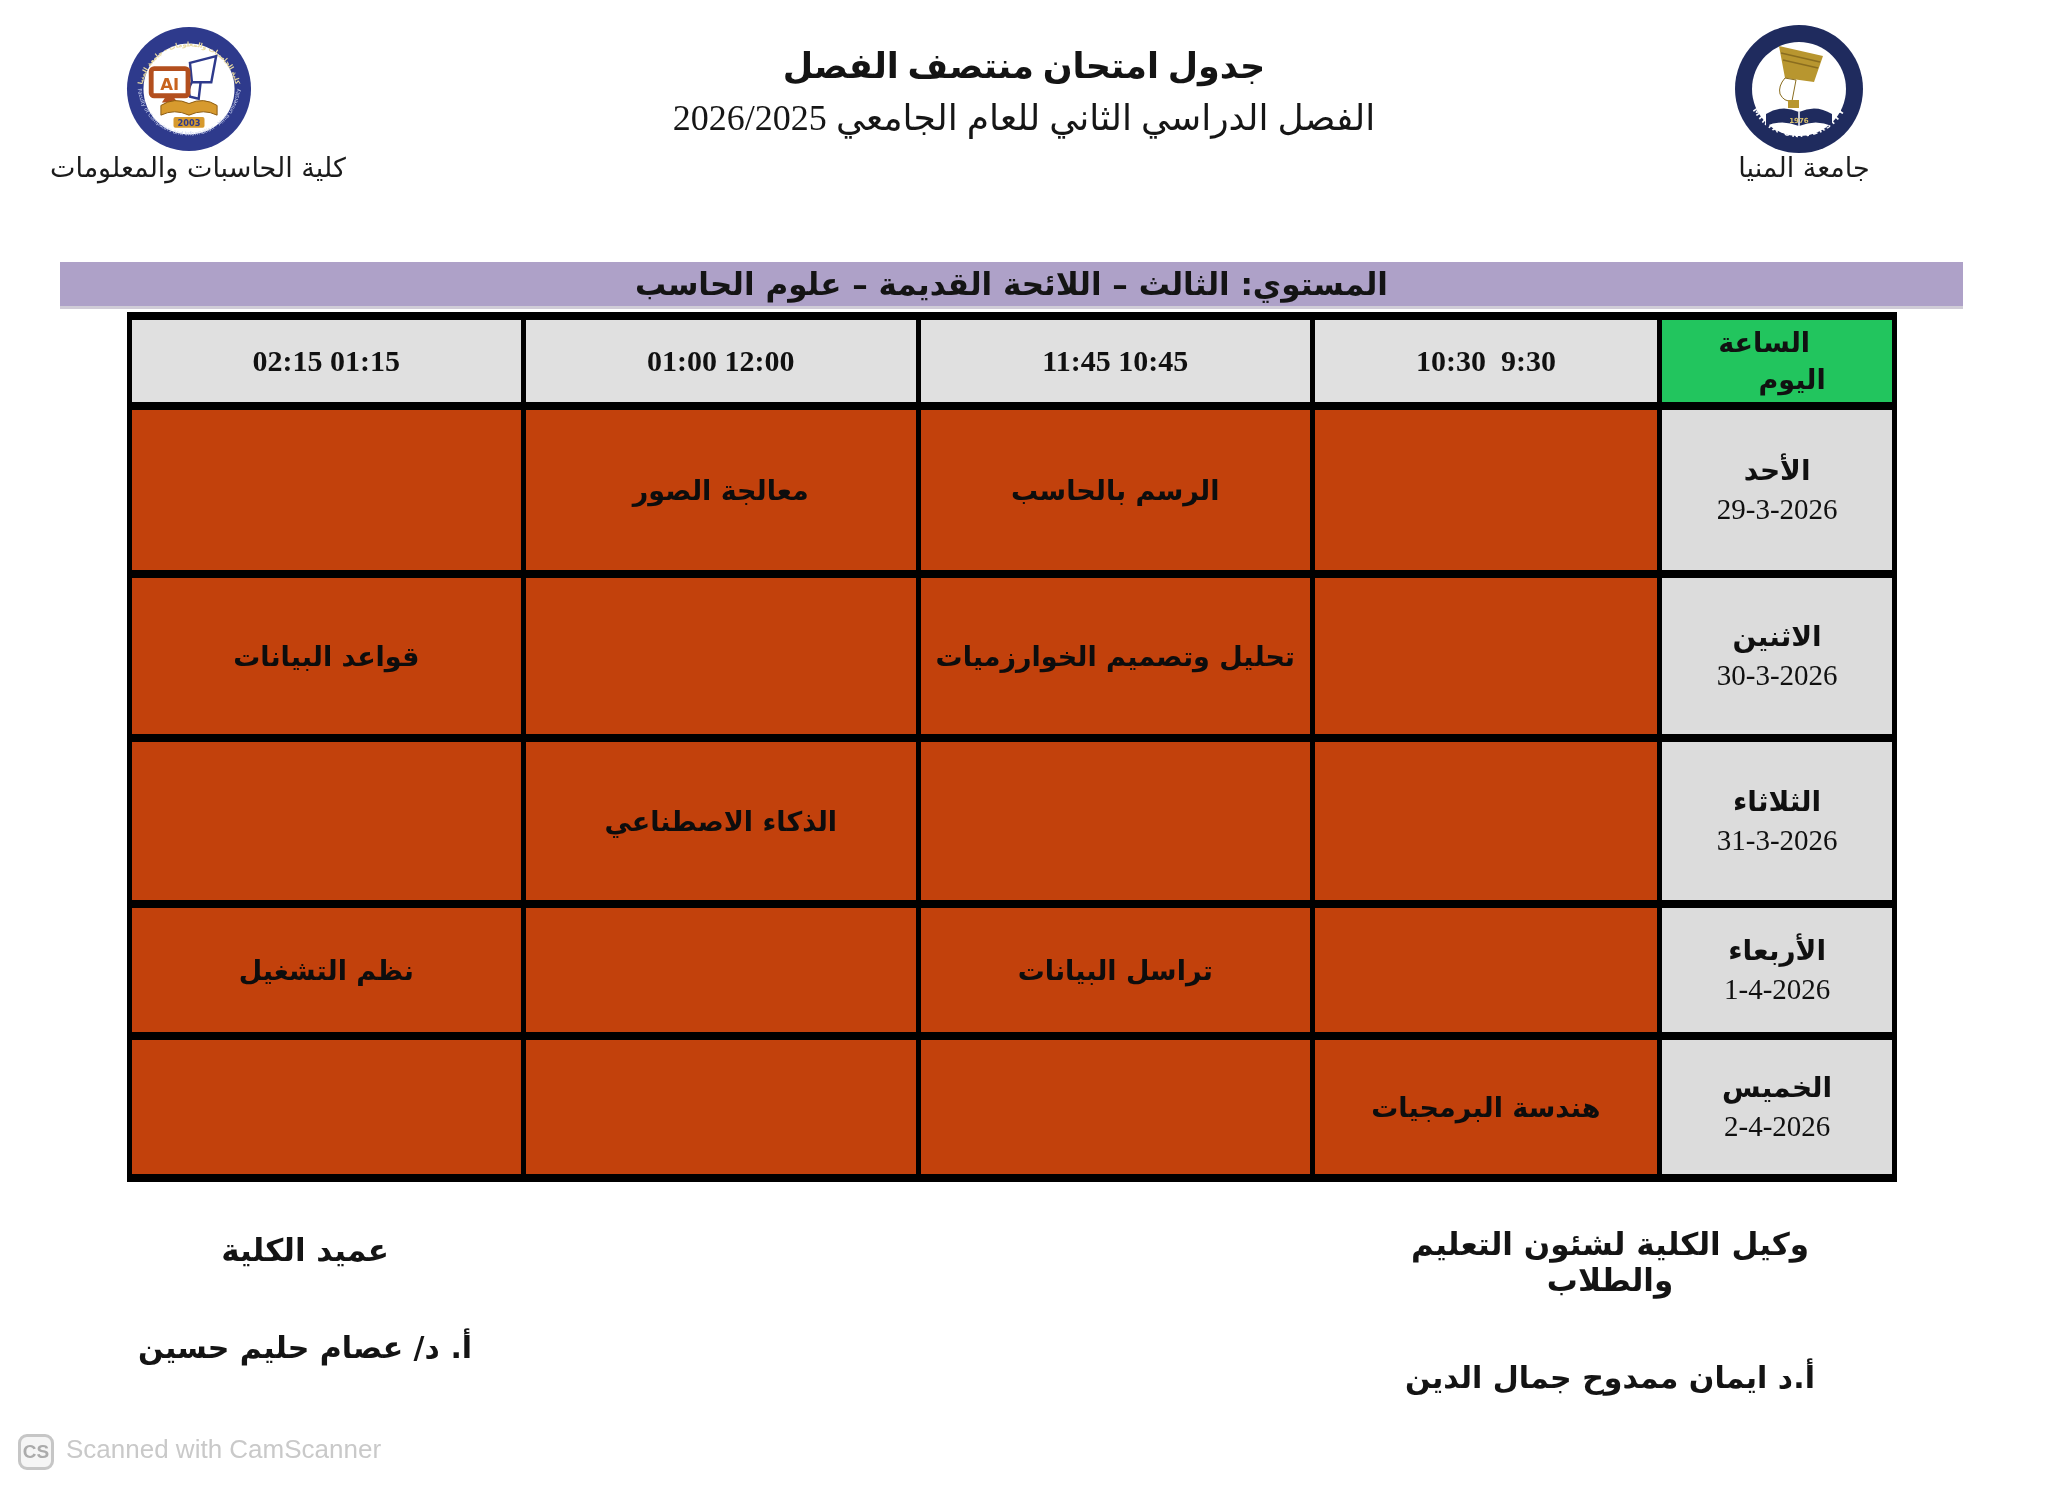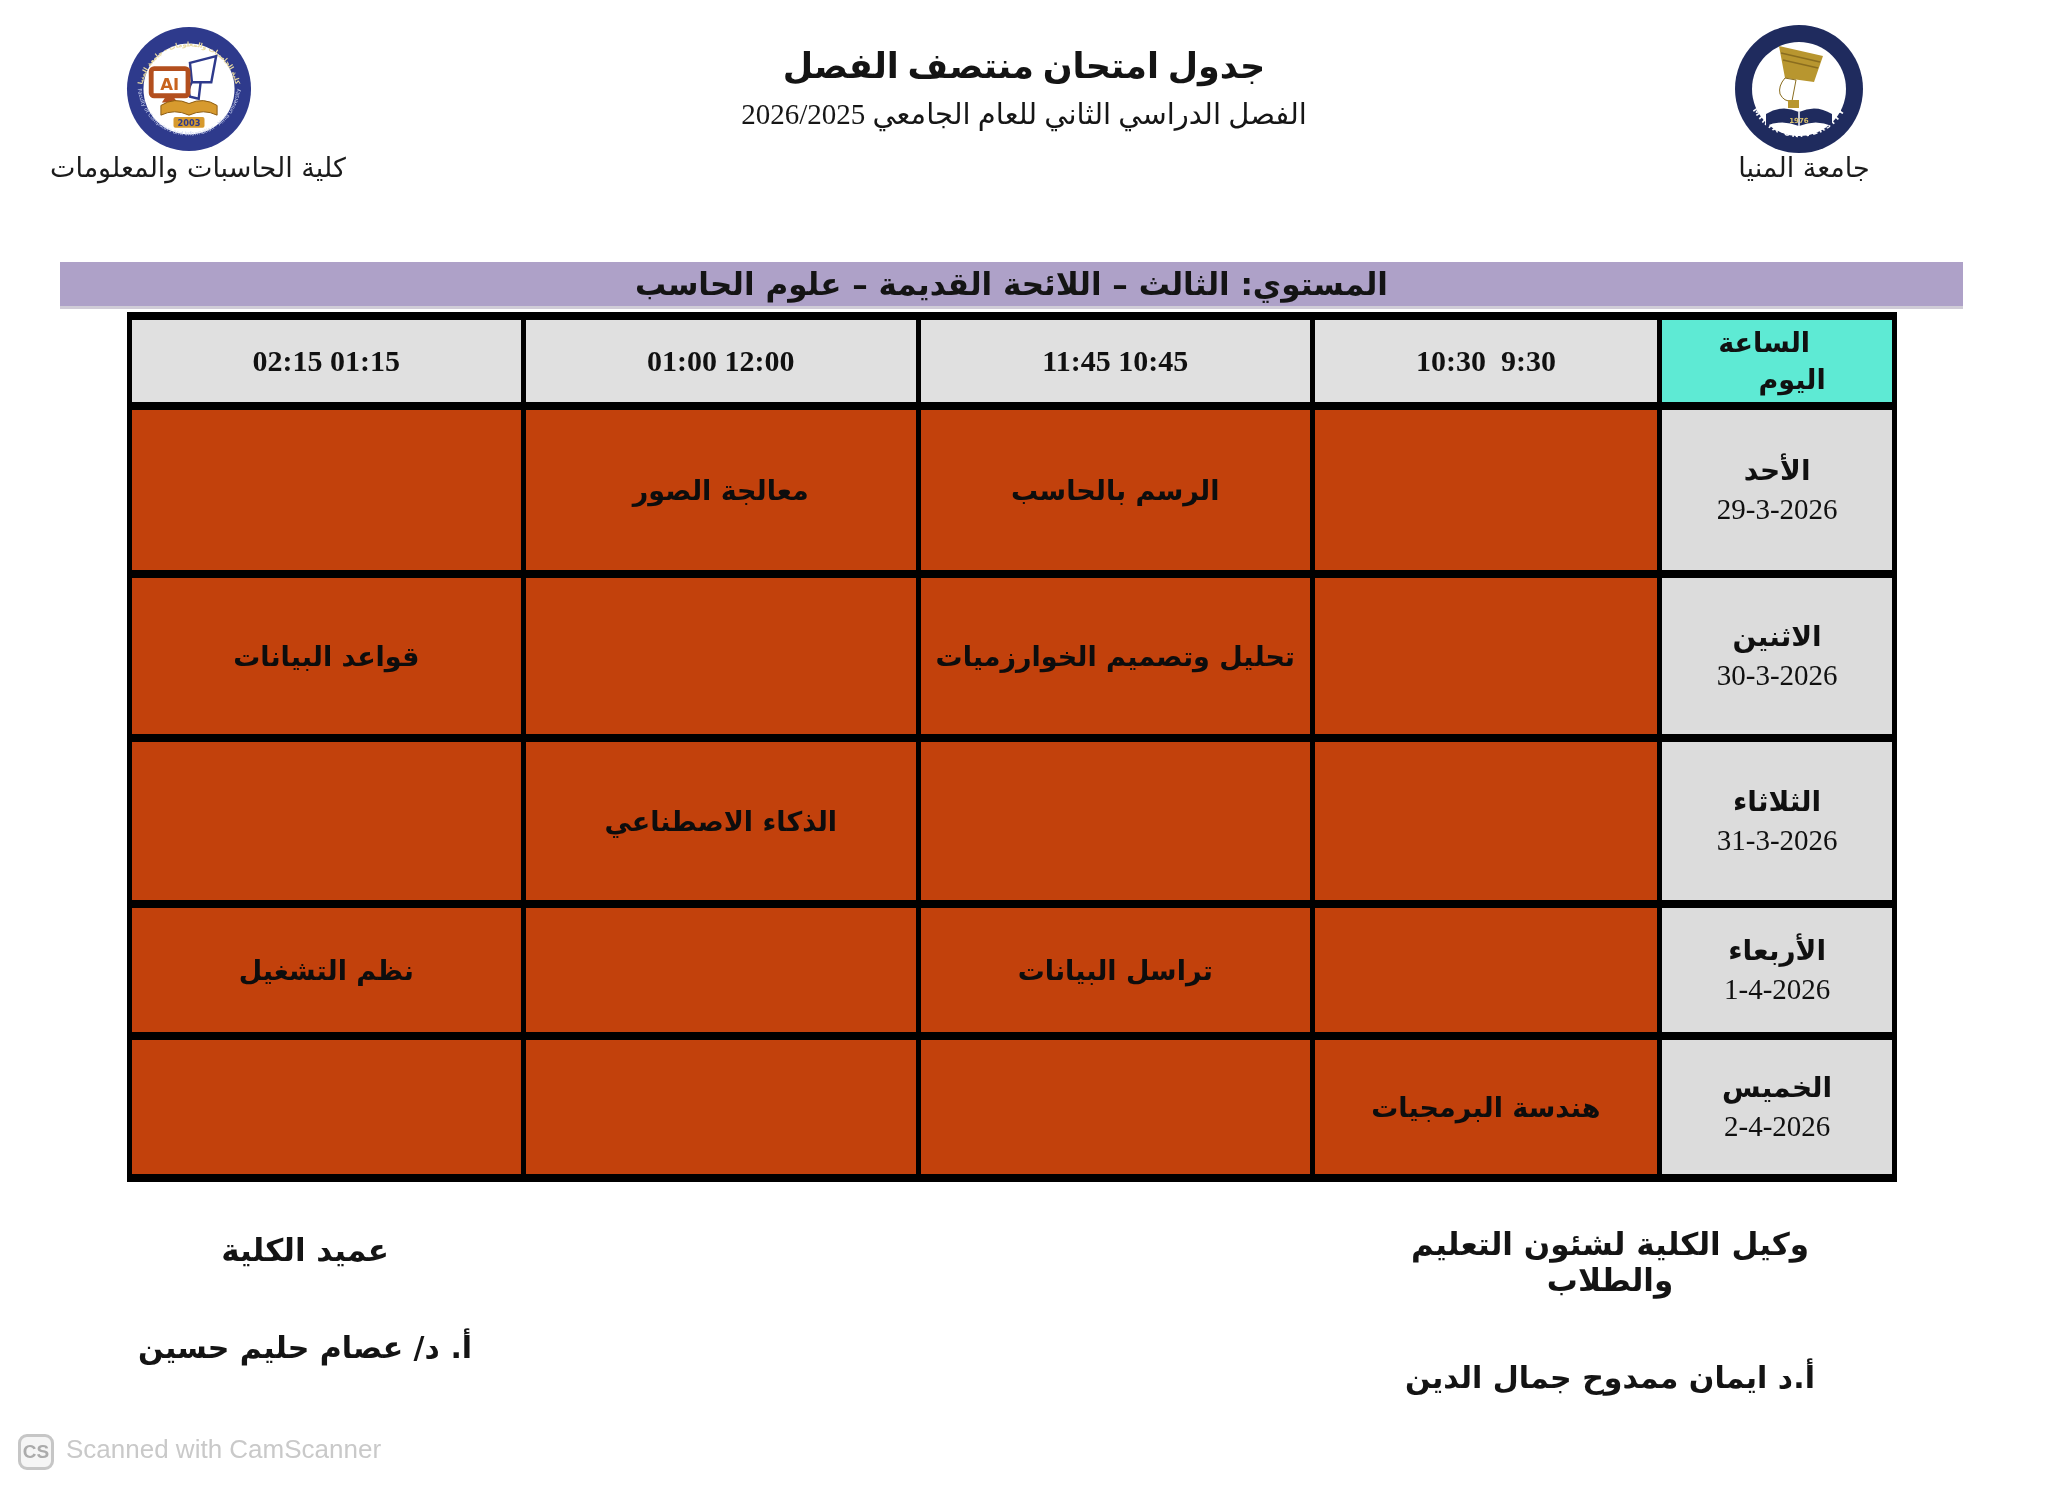--- a/index.html
+++ b/index.html
@@ -31,21 +31,21 @@
     white-space:nowrap;
   }
   .title-main{
     font-size:35px;
     font-weight:600;
     font-family:"Liberation Serif","DejaVu Sans",serif;
     color:#141414;
   }
   .title-sub{
     margin-top:10px;
-    font-size:29px;
+    font-size:36px;
     font-weight:500;
     font-family:"Liberation Serif","DejaVu Sans",serif;
     color:#161616;
   }
   
   .level-banner{
     position:absolute;
     left:60px;top:262px;
     width:1903px;height:44px;
     background:#aea1c8;
@@ -74,21 +74,21 @@
     border-left:5px solid #000;
     border-right:5px solid #000;
     border-top:8px solid #000;
     border-bottom:8px solid #000;
     padding:0;
     vertical-align:middle;
     text-align:center;
     overflow:hidden;
   }
   th.corner{
-    background:#5eead4;
+    background:#22c55e;
     height:82px;
     font-size:27px;font-weight:bold;
     direction:rtl;
   }
   th.corner .l1{transform:translateX(-14px);}
   th.corner .l2{transform:translateX(14px);margin-top:6px;}
   th.time-cell{
     background:#e0e0e0;
     font-family:"Liberation Serif","DejaVu Serif",serif;
     font-size:30px;font-weight:bold;

